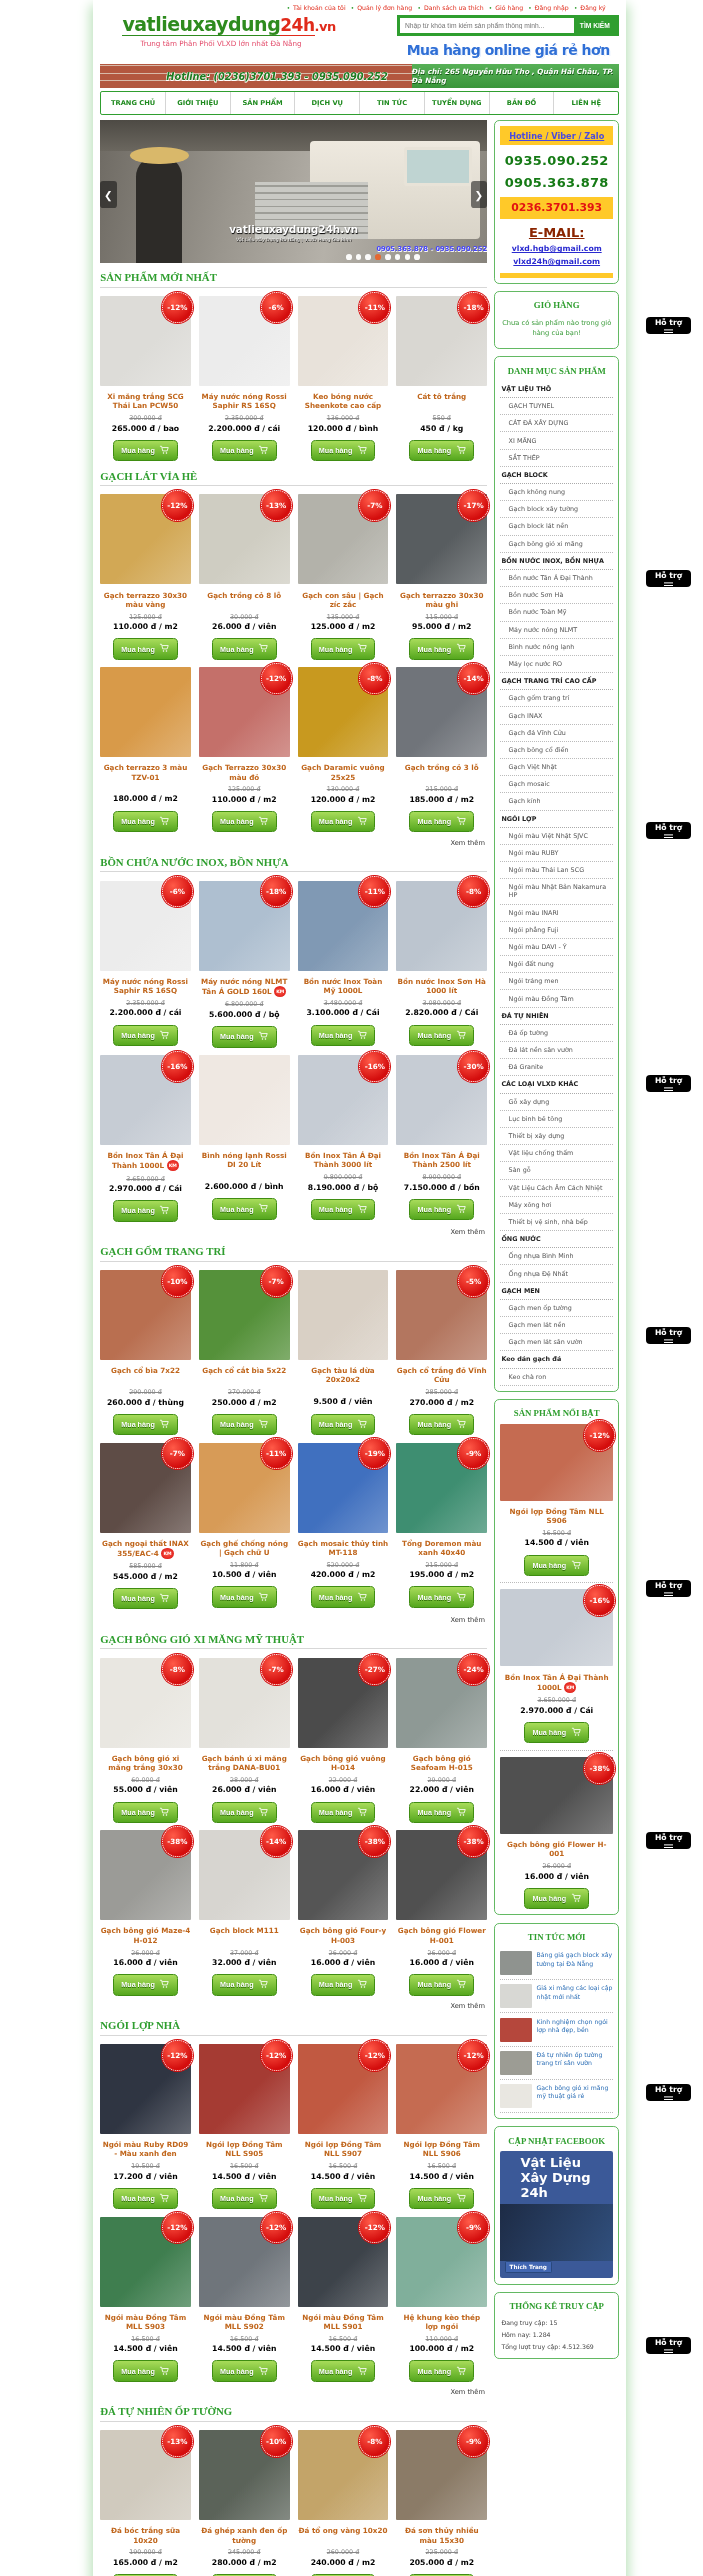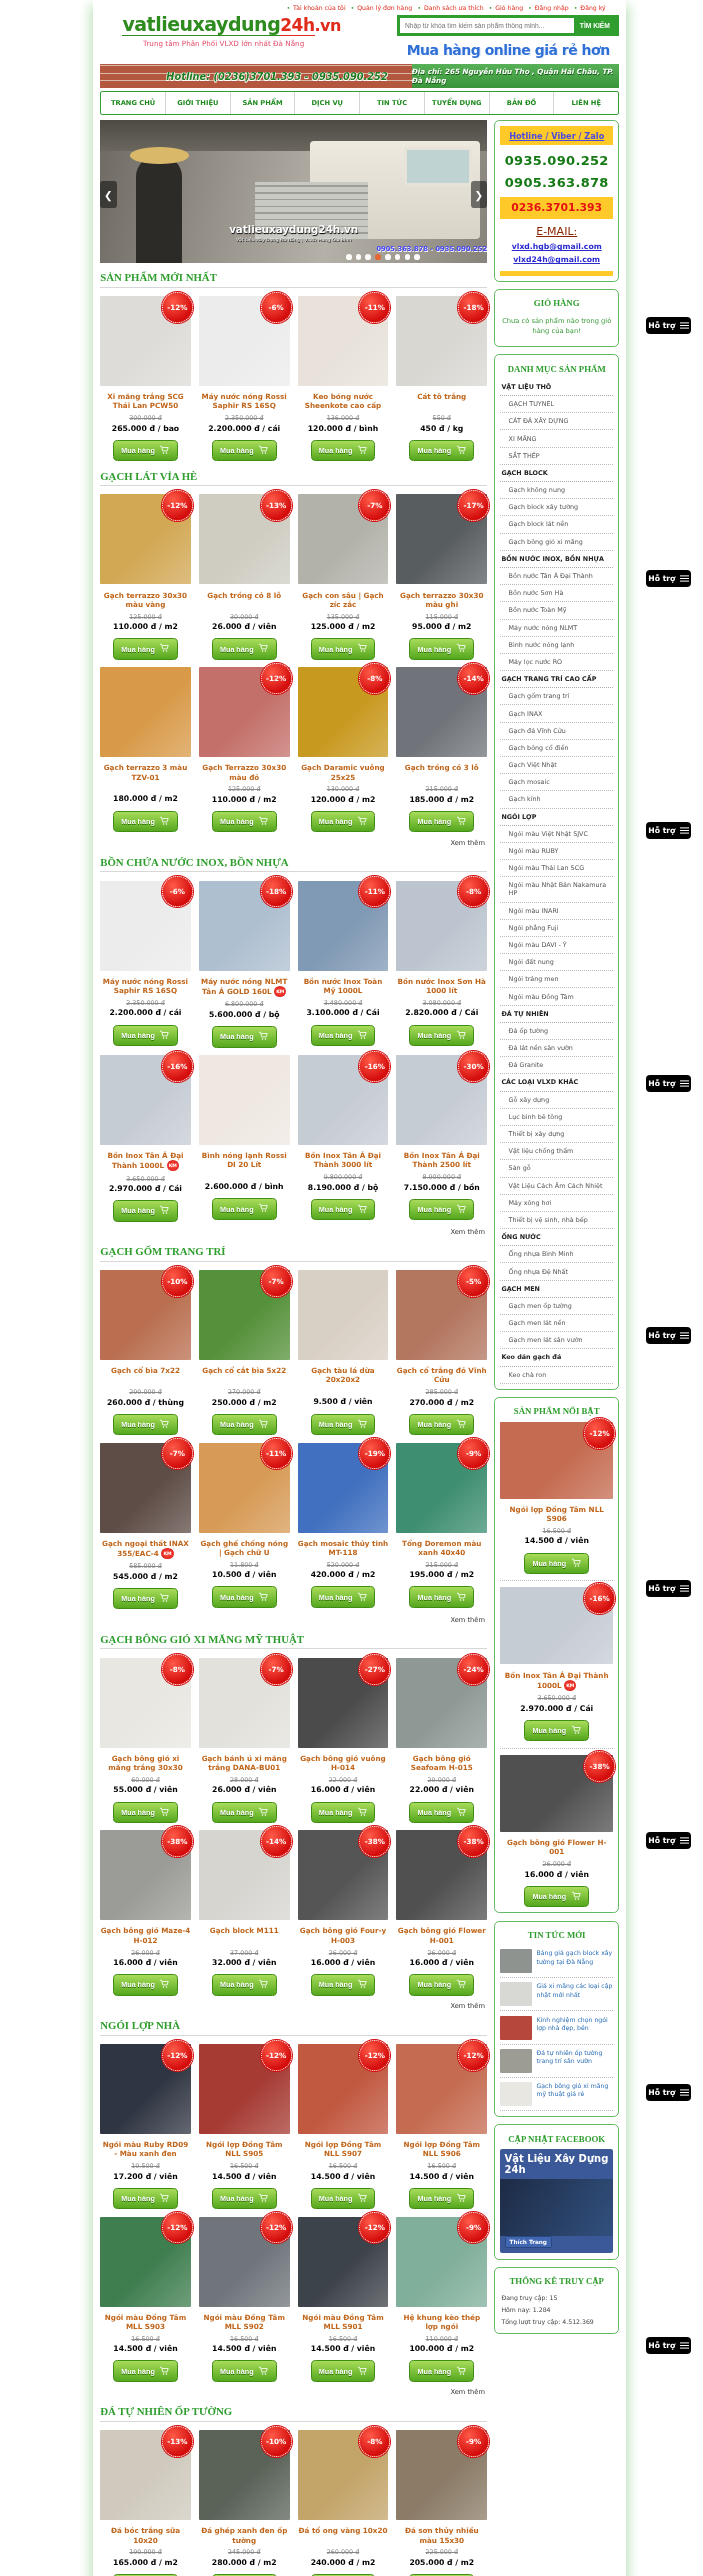--- a/index.html
+++ b/index.html
@@ -10,21 +10,21 @@
   
   .topbar{text-align:right;padding:3.6px 13.4px 2.6px 0;font-size:6.2px;}
   .topbar a{color:#e02a1a;text-decoration:none;margin-left:3.1px;}
   .topbar .dot{color:#2f9e2f;margin-left:5.2px;font-size:5.7px;}
   
   .hd{display:flex;justify-content:space-between;align-items:flex-start;height:49px;padding-top:2.1px;}
   .logoblock{padding-left:6.2px;}
   .logo{font-weight:800;font-size:19px;letter-spacing:-0.5px;line-height:1.05;}
   .logo .g{color:#2e8b1e;border-bottom:1.5px solid #2e8b1e;margin-left:16px;}
   .logo .r{color:#e02a1a;font-size:17px;border-bottom:1.5px solid #e02a1a;}
-  .logo .vn{color:#e02a1a;font-size:16px;}
+  .logo .vn{color:#e02a1a;font-size:13px;}
   .tagline{color:#e34b6a;font-size:7.2px;margin-top:3.6px;text-align:center;}
   .hdright{width:222px;text-align:center;}
   .search{background:#2f9e2f;padding:3.1px;display:flex;align-items:center;}
   .search input{flex:1;height:14.4px;border:0;padding:0 4.6px;font-size:6.7px;color:#555;background:#fff;}
   .search button{background:#2f9e2f;color:#fff;font-weight:bold;border:0;height:14.4px;padding:0 6.2px;font-size:6.7px;cursor:pointer;}
   .slogan{color:#2f6fd6;font-weight:800;font-size:14px;margin-top:6.2px;text-shadow:0.5px 0.5px 0 #fff,1px 1px 0 #cfe3ff;letter-spacing:-0.5px;}
   .strip{display:flex;height:24px;}
   .strip .brick{flex:1.3;background:repeating-linear-gradient(0deg,#b3573f 0 6.7px,#d8b9a8 6.7px 7.7px),
                 repeating-linear-gradient(90deg,rgba(0,0,0,.08) 0 19.6px,rgba(255,255,255,.15) 19.6px 20.6px);
                 display:flex;align-items:center;justify-content:center;padding-left:42px;}
@@ -72,42 +72,42 @@
        border:0.5px solid #3f8d12;border-radius:4.6px;padding:4.1px 7.2px;font-size:7.2px;margin-top:7.2px;cursor:pointer;text-shadow:0 0.5px 0.5px #2c6b07;}
   .more{text-align:right;color:#333;font-size:6.7px;padding:6.2px 2.1px 1px 0;}
   .more a{color:#333;text-decoration:none;}
   
   .sbox{border:1px solid #63b963;border-radius:5.2px;padding:5.2px;margin-bottom:7.2px;background:#fff;}
   .sbox h3{font-family:"Liberation Serif","DejaVu Serif",serif;color:#2f9e2f;text-align:center;font-size:8.8px;margin:3.1px 0 5.2px 0;font-weight:bold;}
   .ybar{background:#ffc929;padding:4.6px 2.1px;text-align:center;font-weight:800;}
   .hotlbl{color:#4a4ae0;text-decoration:underline;font-size:8.2px;font-weight:800;}
   .bignum{color:#157a15;font-weight:800;font-size:13px;text-align:center;margin:7.2px 0;letter-spacing:0.3px;}
   .rednum{color:#e31212;font-size:10.8px;font-weight:800;}
-  .emlbl{color:#8b2500;font-weight:400;text-align:center;text-decoration:underline;margin:6.2px 0 3.1px 0;font-size:11px;}
+  .emlbl{color:#8b2500;font-weight:700;text-align:center;text-decoration:underline;margin:6.2px 0 3.1px 0;font-size:13px;}
   .email{display:block;text-align:center;color:#2a2ad0;text-decoration:underline;font-size:7.7px;margin:4.1px 0;font-weight:bold;}
   .ythin{background:#ffc929;height:5.2px;margin-top:6.2px;}
   .cartmsg{color:#3a9b3a;font-size:6.7px;text-align:center;padding:2.1px 1px 5.2px 1px;line-height:1.5;}
   .catg{font-weight:bold;color:#222;font-size:6.4px;padding:4.1px 1px;border-bottom:0.5px dotted #aaa;}
   .cati{color:#555;font-size:6.4px;padding:4.1px 1px 4.1px 8.2px;border-bottom:0.5px dotted #bbb;}
   .scard{border-bottom:0.5px dotted #bbb;padding-bottom:6.2px;margin-bottom:6.2px;}
   .scard:last-child{border-bottom:0;margin-bottom:0;padding-bottom:0;}
   .scard .pimg{height:77px;}
   .newsit{display:flex;gap:4.1px;padding:4.1px 0;border-bottom:0.5px dotted #bbb;}
   .newsit .th{width:32px;height:24px;flex:0 0 32px;border-radius:1px;}
   .newsit a{color:#2a6db5;font-size:6.2px;text-decoration:none;line-height:1.35;}
   .fb{background:#3b5998;border-radius:2.1px;color:#fff;overflow:hidden;}
   .fb .cover{height:57px;background:linear-gradient(120deg,#1d2b45,#31507e);}
-  .fb .nm{font-weight:bold;font-size:10px;padding:4.1px;}
+  .fb .nm{font-weight:bold;font-size:13px;padding:4.1px;margin-left:16px;}
   .fb .like{display:inline-block;background:#4267b2;border:0.5px solid #29487d;border-radius:1.5px;color:#fff;font-size:5.7px;font-weight:bold;padding:2.1px 4.1px;margin:0 4.1px 5.2px 4.1px;}
   .tags{line-height:2;}
   .tags a{color:#2a2ad0;text-decoration:underline;font-size:6.2px;margin-right:4.1px;}
   .stat{color:#444;font-size:6.2px;padding:2.6px 1px;}
   
   .sup{position:absolute;left:646px;width:45px;height:16.5px;background:#000;color:#fff;border-radius:4.1px;
-       display:flex;align-items:center;justify-content:center;gap:4.6px;font-weight:bold;font-size:7.7px;cursor:pointer;}
+       display:flex;align-items:center;justify-content:center;gap:4.6px;font-weight:bold;font-size:7.7px;cursor:pointer;flex-direction:column;}
   .bars{width:8.8px;height:1px;background:#fff;box-shadow:0 2.6px 0 #fff,0 -2.6px 0 #fff;display:inline-block;}
 </style>
 </head>
 <body>
 
 <div class="page">
   <div class="container">
 
     <div class="topbar" id="topbar"><span class="dot">•</span><a>Tài khoản của tôi</a><span class="dot">•</span><a>Quản lý đơn hàng</a><span class="dot">•</span><a>Danh sách ưa thích</a><span class="dot">•</span><a>Giỏ hàng</a><span class="dot">•</span><a>Đăng nhập</a><span class="dot">•</span><a>Đăng ký</a></div>
 

